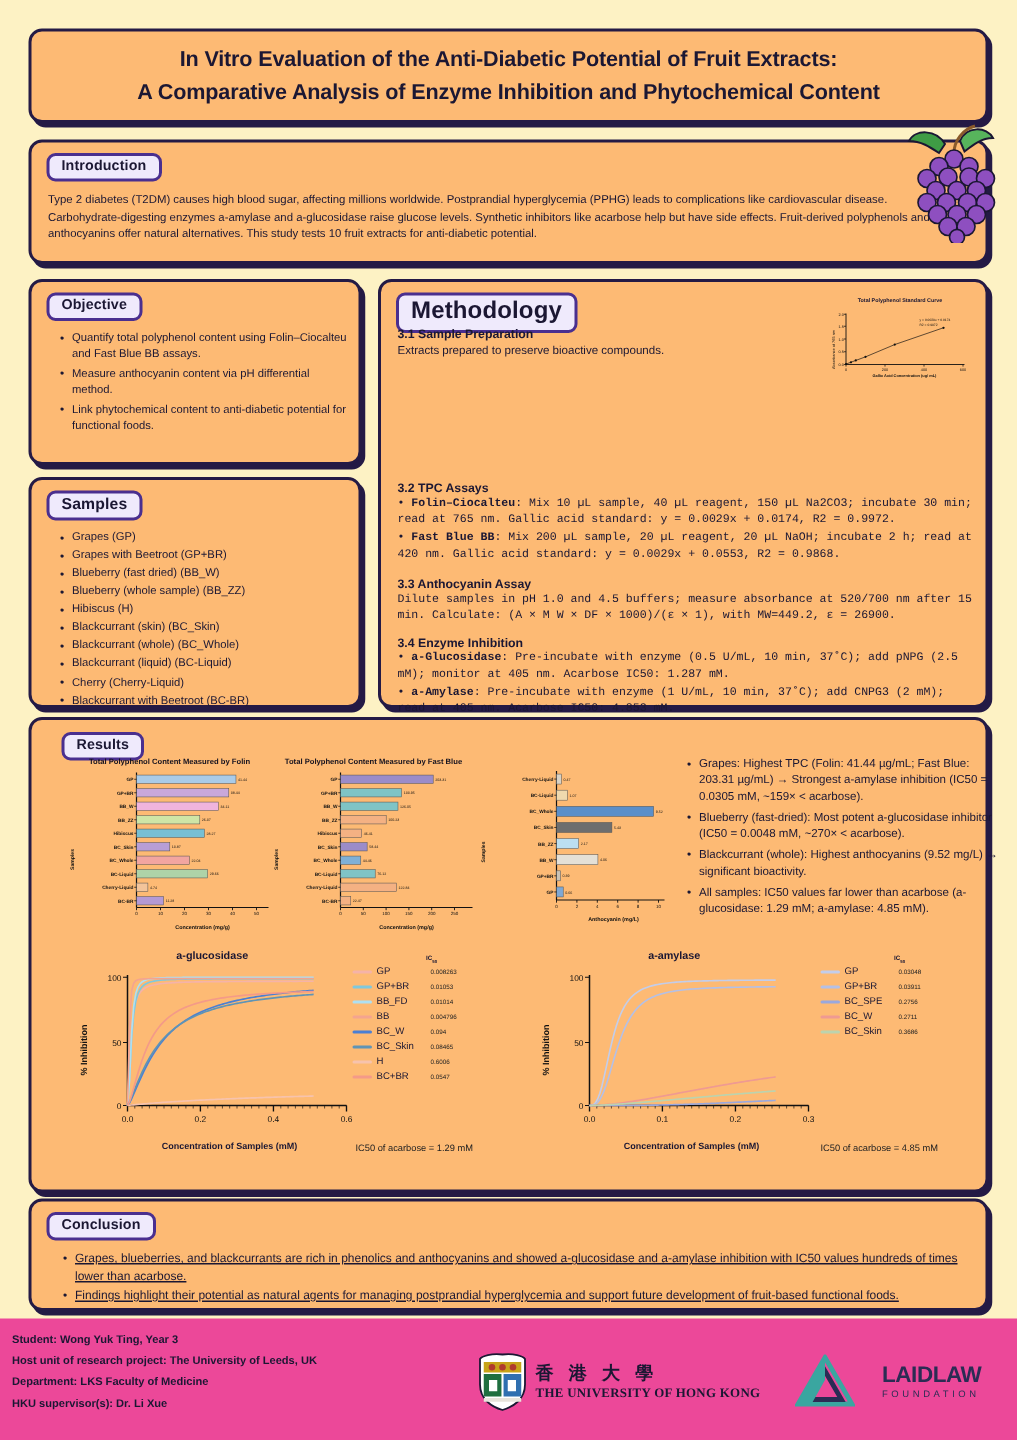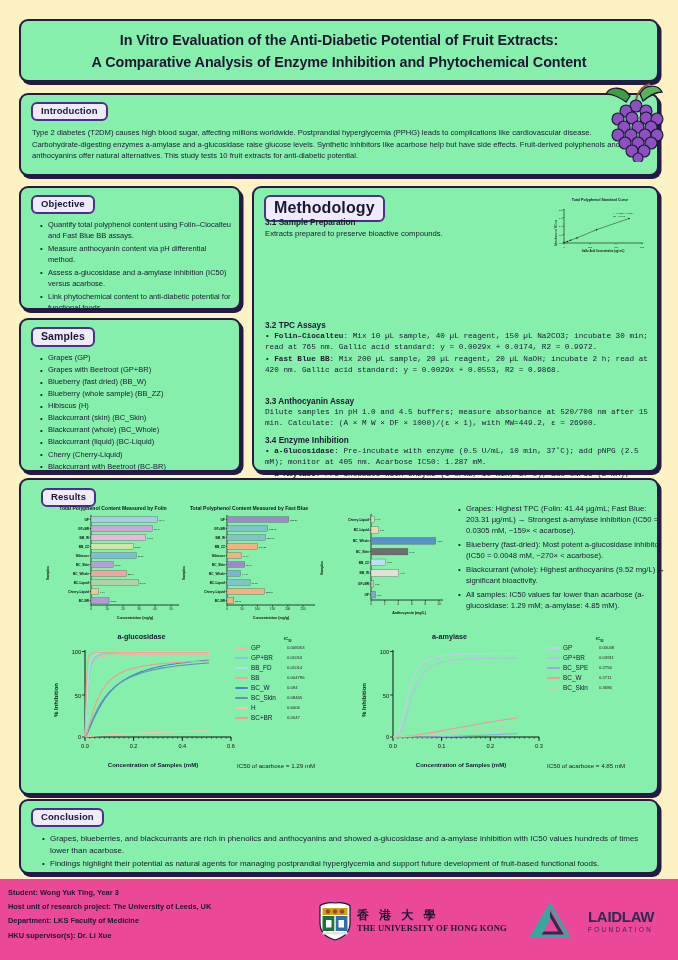--- a/index.html
+++ b/index.html
@@ -10,21 +10,21 @@
     font-family: "Liberation Sans", sans-serif;
     color: #1b1733;
     overflow: hidden;
     position: relative;
   }
   .poster { position:absolute; left:0; top:0; width:678px; height:960px; }
 
   
   .card {
     position:absolute;
-    background:#86efac;
+    background:#fdba74;
     border: 2.2px solid #241a45;
     border-radius: 9px;
     box-shadow: 2.5px 3px 0 #241a45;
   }
   .tag {
     display:inline-block;
     background:#efeafc;
     border:2px solid #4a2f8f;
     border-radius:6px;
     padding:1px 8px 2px 8px;
@@ -101,21 +101,21 @@
   .legend-name { font-size:6.4px; width:33px; flex:none; }
   .legend-val { font-size:4.2px; color:#222; }
   .legend-head { font-size:4.2px; font-weight:700; margin-left:49px; margin-bottom:1px;}
   .acarbose-note { font-size:6.2px; color:#222; }
   .ax-title { font-size:6px; font-weight:700; }
 
   
   #concl-card { left:19px; top:799px; width:640px; height:75px; }
   #concl-card .tag { position:absolute; left:10px; top:7px; }
   #concl-card ul { position:absolute; left:16px; top:32px; width:612px; }
-  #concl-card ul li { font-size:8px; line-height:1.5; margin-bottom:1px; }
+  #concl-card ul li { font-size:8px; line-height:1.5; margin-bottom:1px;text-decoration:underline; }
 
   
   #footer { position:absolute; left:0; top:879px; width:678px; height:92px; background:#ec4899; }
   #footer .ftxt { position:absolute; left:8px; top:7px; }
   #footer .ftxt div { font-size:7.4px; font-weight:700; line-height:1.92; }
 
   .hku-wrap { position:absolute; left:318px; top:22px; display:flex; align-items:center; gap:5px; }
   .hku-cn { font-family:"DejaVu Sans", sans-serif; font-size:12px; font-weight:700; letter-spacing:3px; color:#1b1733; line-height:1.1;}
   .hku-en { font-family:"Liberation Serif", serif; font-size:8.6px; font-weight:700; color:#1b1733; letter-spacing:.2px;}
 
@@ -169,21 +169,20 @@
         <circle cx="44" cy="69" r="6"></circle>
       <circle cx="38" cy="76" r="5"></circle>
     </g>
   </svg>
 
   <div class="card" id="obj-card">
     <span class="tag">Objective</span>
     <ul class="bl">
       <li>Quantify total polyphenol content using Folin–Ciocalteu and Fast Blue BB assays.</li>
       <li>Measure anthocyanin content via pH differential method.</li>
-      <li>Assess a-glucosidase and a-amylase inhibition (IC50) versus acarbose.</li>
       <li>Link phytochemical content to anti-diabetic potential for functional foods.</li>
     </ul>
   </div>
 
   <div class="card" id="samples-card">
     <span class="tag">Samples</span>
     <ul class="bl">
       <li>Grapes (GP)</li>
       <li>Grapes with Beetroot (GP+BR)</li>
       <li>Blueberry (fast dried) (BB_W)</li>
@@ -246,21 +245,21 @@
     </div>
 
     <div class="m-body">
       <p class="m-h">3.1 Sample Preparation</p>
       <p class="m-p">Extracts prepared to preserve bioactive compounds.</p>
     </div>
 
     <div class="m-sec2">
       <p class="m-h" style="margin-top:-4px">3.2 TPC Assays</p>
       <p class="m-li">• <b>Folin–Ciocalteu</b><span>: Mix 10 µL sample, 40 µL reagent, 150 µL Na2CO3; incubate 30 min; read at 765 nm. Gallic acid standard: y = 0.0029x + 0.0174, R2 = 0.9972.</span></p>
-      <p class="m-li" style="margin-bottom:20px">• <b>Fast Blue BB</b><span>: Mix 200 µL sample, 20 µL reagent, 20 µL NaOH; incubate 2 h; read at 420 nm. Gallic acid standard: y = 0.0029x + 0.0553, R2 = 0.9868.</span></p>
+      <p class="m-li" style="margin-bottom:8px">• <b>Fast Blue BB</b><span>: Mix 200 µL sample, 20 µL reagent, 20 µL NaOH; incubate 2 h; read at 420 nm. Gallic acid standard: y = 0.0029x + 0.0553, R2 = 0.9868.</span></p>
 
       <p class="m-h">3.3 Anthocyanin Assay</p>
       <p class="m-p">Dilute samples in pH 1.0 and 4.5 buffers; measure absorbance at 520/700 nm after 15 min. Calculate: (A × M W × DF × 1000)/(ε × 1), with MW=449.2, ε = 26900.</p>
 
       <p class="m-h">3.4 Enzyme Inhibition</p>
       <p class="m-li">• <b>a-Glucosidase</b><span>: Pre-incubate with enzyme (0.5 U/mL, 10 min, 37˚C); add pNPG (2.5 mM); monitor at 405 nm. Acarbose IC50: 1.287 mM.</span></p>
       <p class="m-li">• <b>a-Amylase</b><span>: Pre-incubate with enzyme (1 U/mL, 10 min, 37˚C); add CNPG3 (2 mM); read at 405 nm. Acarbose IC50: 4.853 mM.</span></p>
     </div>
   </div>
 

